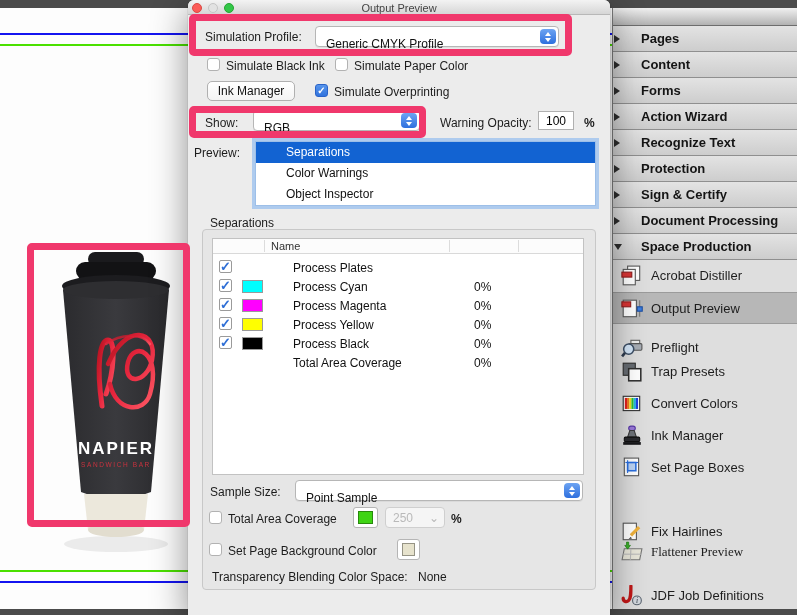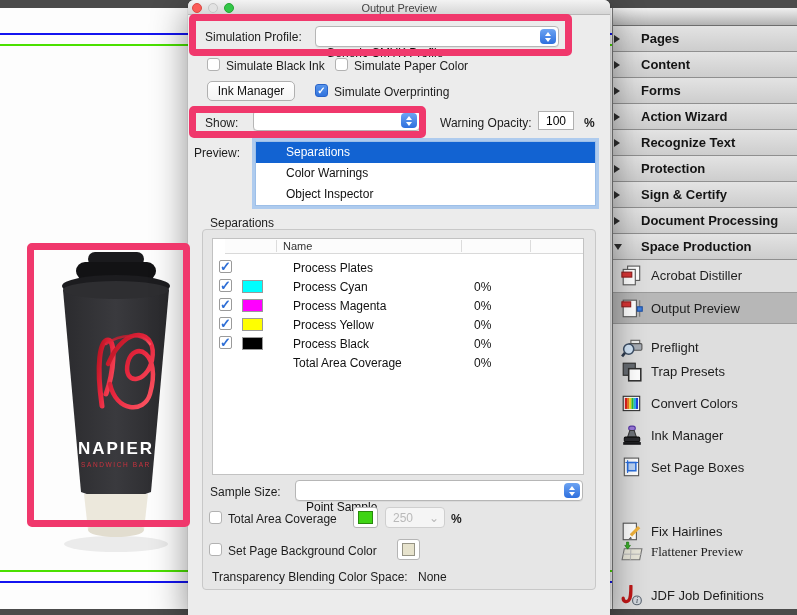--- a/index.html
+++ b/index.html
@@ -20,41 +20,41 @@
             border-radius:6px 6px 0 0; box-shadow:0 10px 36px rgba(0,0,0,.45), 0 0 1px rgba(0,0,0,.5);
             z-index:20; }
   #titlebar { left:0; top:0; width:422px; height:15px; border-radius:6px 6px 0 0;
               background:linear-gradient(#f3f3f3,#d6d6d6); border-bottom:1px solid #b8b8b8; }
   .light { top:2.5px; width:10px; height:10px; border-radius:50%; }
   .title-text { width:422px; top:2px; text-align:center; font-size:11px; color:#444; }
 
   .lbl { font-size:12px; color:#1c1c1c; white-space:nowrap; }
   .dd { background:#fff; border:1px solid #b6b6b6; border-radius:4px; height:21px;
         box-shadow:0 1px 0 rgba(0,0,0,.05); }
-  .dd .dd-text { position:absolute; left:10px; top:19px; font-size:12px; color:#111; white-space:nowrap; }
+  .dd .dd-text { position:absolute; left:10px; top:10px; font-size:12px; color:#111; white-space:nowrap; }
   .stepper { position:absolute; right:2px; top:2px; bottom:2px; width:16px; border-radius:4px;
              background:linear-gradient(#6da4f2,#2e6fde); display:flex; flex-direction:column;
              align-items:center; justify-content:center; gap:2px; }
   .tri-up { width:0; height:0; border-left:3px solid transparent; border-right:3px solid transparent;
             border-bottom:4px solid #fff; }
   .tri-dn { width:0; height:0; border-left:3px solid transparent; border-right:3px solid transparent;
             border-top:4px solid #fff; }
   .cb { width:13px; height:13px; background:#fff; border:1px solid #b2b2b2; border-radius:3px; }
   .cb.on { background:linear-gradient(#5795ec,#3173dd); border-color:#2a63c8; color:#fff;
            font-size:10px; font-weight:bold; text-align:center; line-height:12px; }
   .btn { background:linear-gradient(#ffffff,#f4f4f4); border:1px solid #b0b0b0; border-radius:5px;
          font-size:12px; color:#111; text-align:center; }
 
   #preview-list { background:#fff; border:1px solid #9dbfe8; box-shadow:0 0 0 3px #aecbee; }
   .plist-row { height:21px; font-size:12px; line-height:21px; padding-left:30px; color:#111; }
   .plist-row.sel { background:#1263D2; color:#fff; }
 
   .groupbox { background:#e6e6e6; border:1px solid #c8c8c8; border-radius:4px; }
   #sep-table { background:#fff; border:1px solid #c2c2c2; }
-  .th { position:absolute; left:12px; right:0; top:0; height:15px; background:#fcfcfc;
+  .th { position:absolute; left:0; right:0; top:0; height:15px; background:#fcfcfc;
         border-bottom:1px solid #d9d9d9; }
   .th-div { position:absolute; top:1px; bottom:1px; width:1px; background:#dcdcdc; }
   .sep-row { position:absolute; left:0; width:100%; height:19px; }
   .tbl-cb { position:absolute; left:6px; top:2px; width:13px; height:13px; background:#fff;
             border:1px solid #9a9a9a; border-radius:2px; color:#2f6fd6; font-weight:bold;
             font-size:13px; line-height:12px; text-align:center; }
   .swatch { position:absolute; left:29px; top:3px; width:21px; height:13px; border:1px solid #9a9a9a; }
   .sep-name { position:absolute; left:80px; top:3px; font-size:12px; color:#111; white-space:nowrap; }
   .sep-val { position:absolute; left:261px; top:3px; font-size:12px; color:#111; }
 

